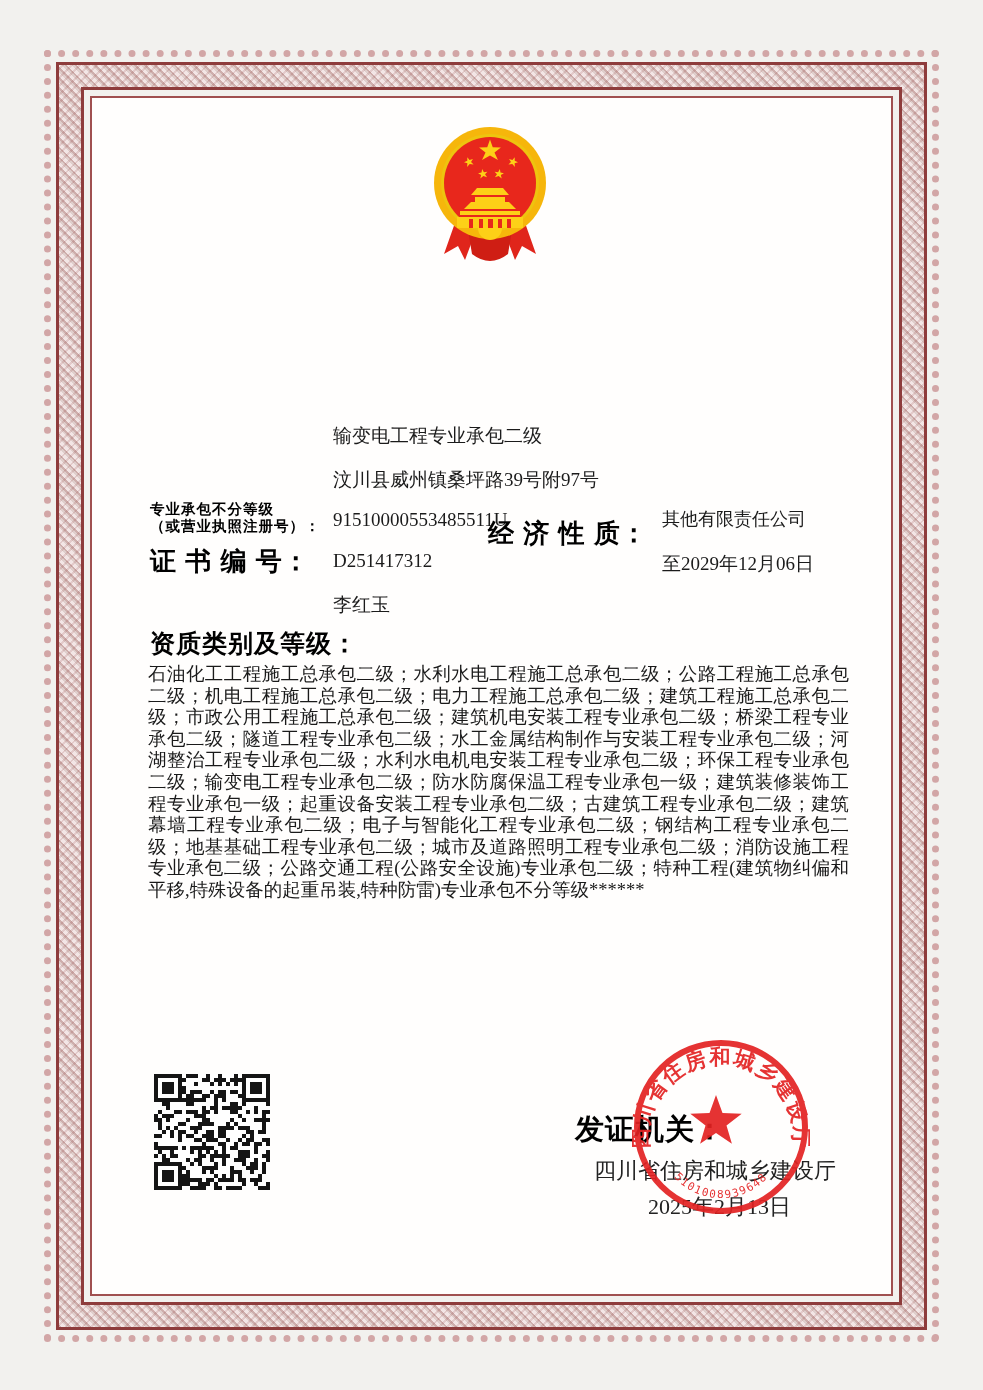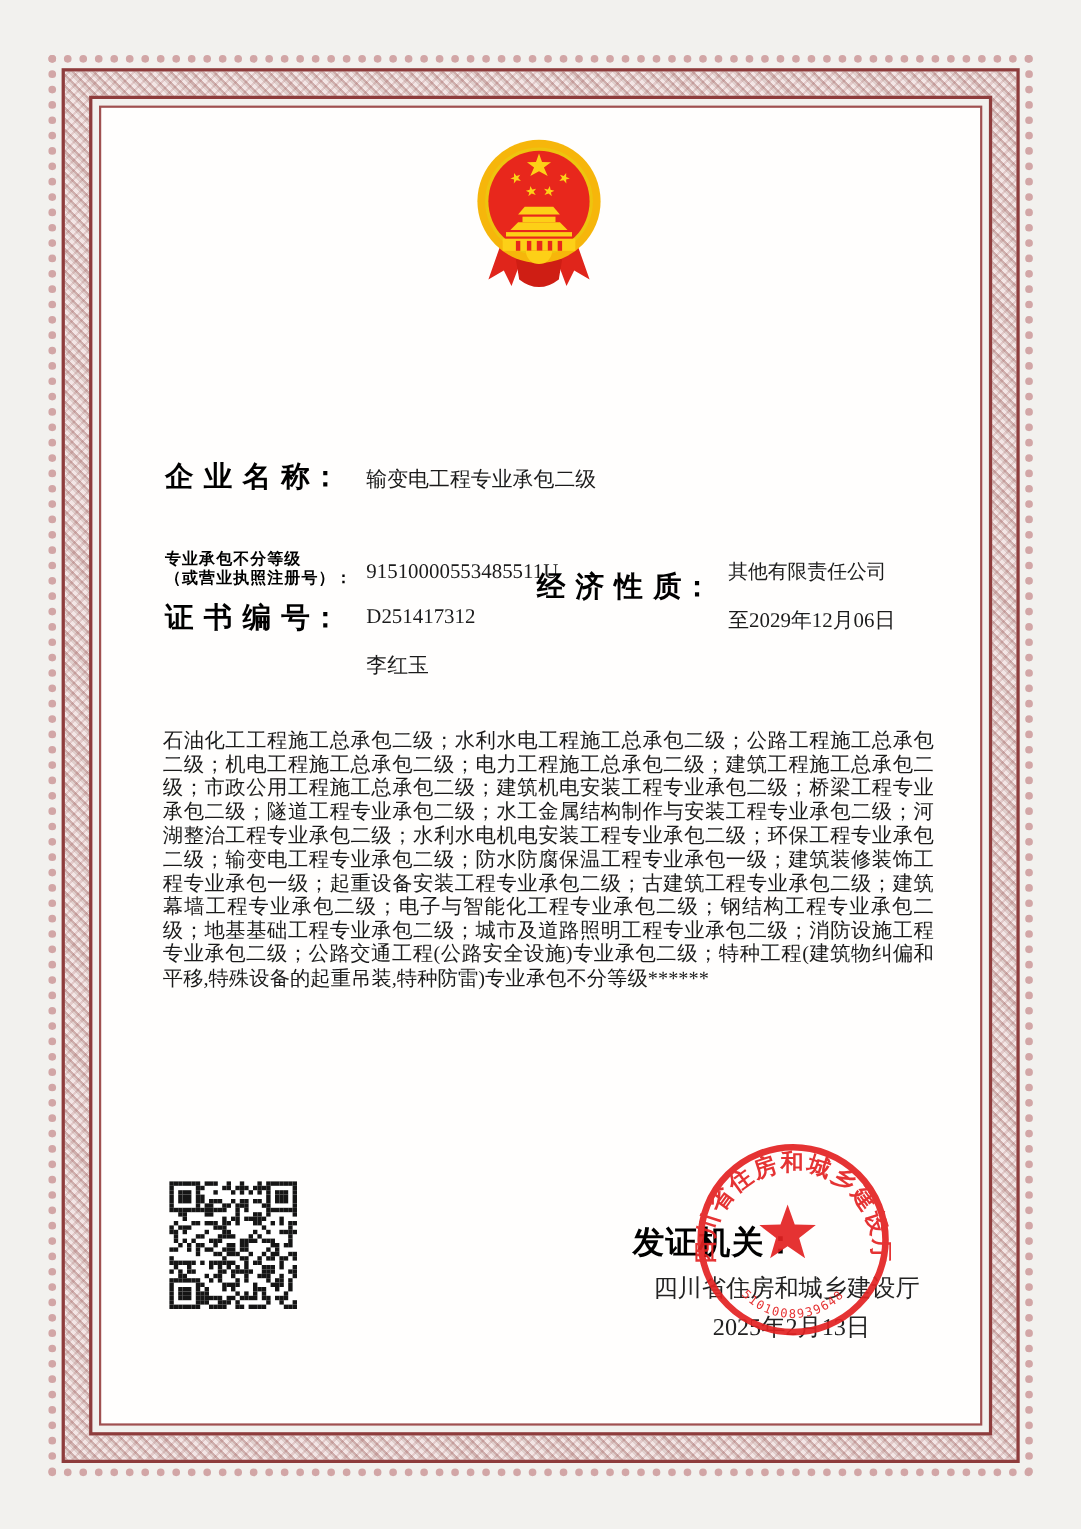--- a/index.html
+++ b/index.html
@@ -73,36 +73,37 @@
       <rect x="38" y="97" width="4" height="9" fill="#e8271c"></rect>
       <rect x="48" y="97" width="4" height="9" fill="#e8271c"></rect>
       <rect x="57" y="97" width="5" height="9" fill="#e8271c"></rect>
       <rect x="67" y="97" width="4" height="9" fill="#e8271c"></rect>
       <rect x="76" y="97" width="4" height="9" fill="#e8271c"></rect>
       <path d="M47 106 a12 12 0 0 0 24 0 z"></path>
     </g>
   </svg>
 
 
-  <div class="lbl" style="left:150px;top:416px;">企 业 名 称：</div>
   <div class="val" style="left:333px;top:423px;">输变电工程专业承包二级</div>
 
+  <div class="val" style="left:333px;top:467px;">汶川县威州镇桑坪路39号附97号</div>
 
   <div class="lbl-small" style="left:150px;top:501px;">专业承包不分等级</div>
   <div class="lbl-small" style="left:150px;top:518px;">（或营业执照注册号）：</div>
   <div class="val" style="left:333px;top:509px;">91510000553485511U</div>
   <div class="lbl" style="left:488px;top:503px;margin-top:13px;">经 济 性 质：</div>
   <div class="val" style="left:662px;top:507px;font-size:18px;">其他有限责任公司</div>
 
   <div class="lbl" style="left:150px;top:544px;">证 书 编 号：</div>
   <div class="val" style="left:333px;top:550px;">D251417312</div>
   <div class="val" style="left:662px;top:551px;">至2029年12月06日</div>
 
   <div class="val" style="left:333px;top:592px;">李红玉</div>
 
+  <div class="lbl" style="left:150px;top:627px;font-size:25px;">资质类别及等级：</div>
 
   <div class="quals">石油化工工程施工总承包二级；水利水电工程施工总承包二级；公路工程施工总承包二级；机电工程施工总承包二级；电力工程施工总承包二级；建筑工程施工总承包二级；市政公用工程施工总承包二级；建筑机电安装工程专业承包二级；桥梁工程专业承包二级；隧道工程专业承包二级；水工金属结构制作与安装工程专业承包二级；河湖整治工程专业承包二级；水利水电机电安装工程专业承包二级；环保工程专业承包二级；输变电工程专业承包二级；防水防腐保温工程专业承包一级；建筑装修装饰工程专业承包一级；起重设备安装工程专业承包二级；古建筑工程专业承包二级；建筑幕墙工程专业承包二级；电子与智能化工程专业承包二级；钢结构工程专业承包二级；地基基础工程专业承包二级；城市及道路照明工程专业承包二级；消防设施工程专业承包二级；公路交通工程(公路安全设施)专业承包二级；特种工程(建筑物纠偏和平移,特殊设备的起重吊装,特种防雷)专业承包不分等级******</div>
 
   <div class="qr">
       <i style="left:0px;top:0px"></i>
       <i style="left:4px;top:0px"></i>
       <i style="left:8px;top:0px"></i>
       <i style="left:12px;top:0px"></i>
       <i style="left:16px;top:0px"></i>
       <i style="left:20px;top:0px"></i>

